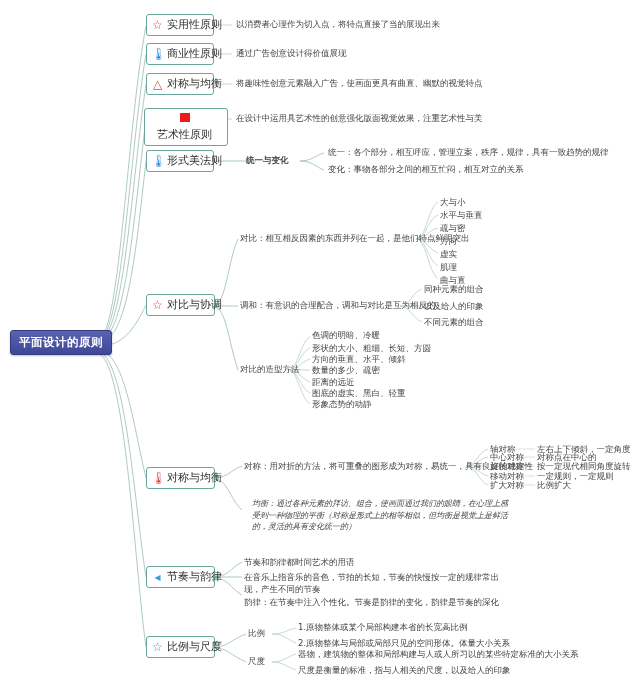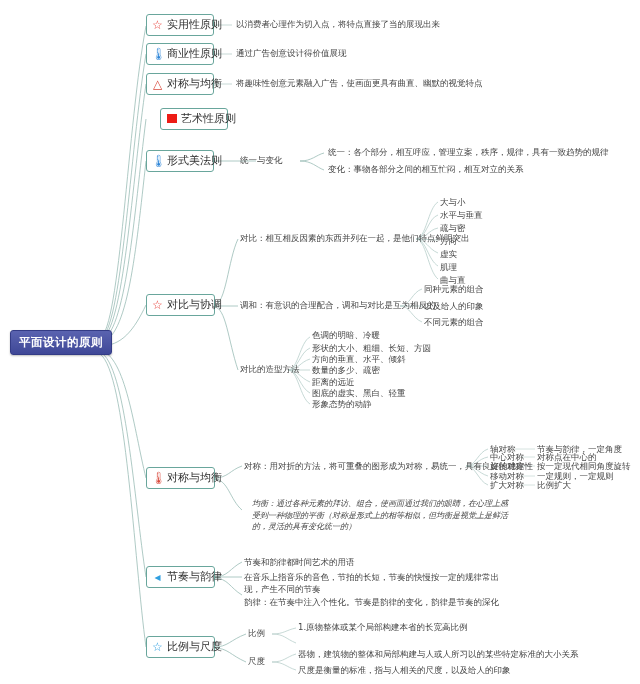--- a/index.html
+++ b/index.html
@@ -215,21 +215,21 @@
   <div class="branch-node" style="left:146px; top:43px; width:68px;">
     <span class="icon icon-flame">🌡</span>
     <span class="nlabel">商业性原则</span>
   </div>
 
   <div class="branch-node" style="left:146px; top:73px; width:68px;">
     <span class="icon icon-zig">△</span>
     <span class="nlabel">对称与均衡</span>
   </div>
 
-  <div class="branch-node" style="left:160px; top:108px; width:68px;">
+  <div class="branch-node" style="left:144px; top:108px; width:84px;flex-direction:column;">
     <span class="icon"><span class="flag-glyph"></span></span>
     <span class="nlabel">艺术性原则</span>
   </div>
 
   <div class="branch-node" style="left:146px; top:150px; width:68px;">
     <span class="icon icon-flame">🌡</span>
     <span class="nlabel">形式美法则</span>
   </div>
 
   <div class="branch-node" style="left:146px; top:294px; width:69px;">
@@ -248,22 +248,23 @@
   </div>
 
   <div class="branch-node" style="left:146px; top:636px; width:69px;">
     <span class="icon icon-star-blue">☆</span>
     <span class="nlabel">比例与尺度</span>
   </div>
 
   <div class="tnode" style="left:236px; top:19px;">以消费者心理作为切入点，将特点直接了当的展现出来</div>
   <div class="tnode" style="left:236px; top:48px;">通过广告创意设计得价值展现</div>
   <div class="tnode" style="left:236px; top:78px;">将趣味性创意元素融入广告，使画面更具有曲直、幽默的视觉特点</div>
-
-  <div class="tnode" style="left:240px; top:155px;">统一与变化</div>
+  <div class="tnode" style="left:236px; top:113px;">在设计中运用具艺术性的创意强化版面视觉效果，注重艺术性与美</div>
+
+  <div class="tnode" style="left:246px; top:155px;font-weight:bold;">统一与变化</div>
   <div class="tnode" style="left:328px; top:147px;">统一：各个部分，相互呼应，管理立案，秩序，规律，具有一致趋势的规律</div>
   <div class="tnode" style="left:328px; top:164px;">变化：事物各部分之间的相互忙闷，相互对立的关系</div>
 
   <div class="tnode" style="left:240px; top:233px;">对比：相互相反因素的东西并列在一起，是他们特点鲜明突出</div>
   <div class="tnode" style="left:440px; top:197px;">大与小</div>
   <div class="tnode" style="left:440px; top:210px;">水平与垂直</div>
   <div class="tnode" style="left:440px; top:223px;">疏与密</div>
   <div class="tnode" style="left:440px; top:236px;">方向</div>
   <div class="tnode" style="left:440px; top:249px;">虚实</div>
   <div class="tnode" style="left:440px; top:262px;">肌理</div>
@@ -284,32 +285,33 @@
   <div class="tnode" style="left:312px; top:399px;">形象态势的动静</div>
 
   <div class="tnode" style="left:244px; top:461px;">对称：用对折的方法，将可重叠的图形成为对称，易统一，具有良好的稳定性</div>
 
   <div class="tnode" style="left:490px; top:444px;">轴对称</div>
   <div class="tnode" style="left:490px; top:452px;">中心对称</div>
   <div class="tnode" style="left:490px; top:461px;">旋转对称</div>
   <div class="tnode" style="left:490px; top:471px;">移动对称</div>
   <div class="tnode" style="left:490px; top:480px;">扩大对称</div>
 
-  <div class="tnode" style="left:537px; top:444px;">节奏与韵律，一定角度</div>
+  <div class="tnode" style="left:537px; top:444px;">左右上下倾斜，一定角度</div>
   <div class="tnode" style="left:537px; top:452px;">对称点在中心的</div>
   <div class="tnode" style="left:537px; top:461px;">按一定现代相同角度旋转</div>
   <div class="tnode" style="left:537px; top:471px;">一定规则，一定规则</div>
   <div class="tnode" style="left:537px; top:480px;">比例扩大</div>
 
   <div class="tnode wrap s8" style="left:252px; top:498px; width:262px;font-style:italic;">均衡：通过各种元素的拜访、组合，使画面通过我们的眼睛，在心理上感受到一种物理的平衡（对称是形式上的相等相似，但均衡是视觉上是鲜活的，灵活的具有变化统一的）</div>
 
   <div class="tnode" style="left:244px; top:557px;">节奏和韵律都时间艺术的用语</div>
   <div class="tnode wrap" style="left:244px; top:572px; width:260px;">在音乐上指音乐的音色，节拍的长短，节奏的快慢按一定的规律常出现，产生不同的节奏</div>
   <div class="tnode" style="left:244px; top:597px;">韵律：在节奏中注入个性化。节奏是韵律的变化，韵律是节奏的深化</div>
 
   <div class="tnode" style="left:248px; top:628px;">比例</div>
   <div class="tnode" style="left:298px; top:622px;">1.原物整体或某个局部构建本省的长宽高比例</div>
+  <div class="tnode" style="left:298px; top:638px;">2.原物整体与局部或局部只见的空间形体。体量大小关系</div>
 
   <div class="tnode" style="left:248px; top:656px;">尺度</div>
   <div class="tnode" style="left:298px; top:665px;">尺度是衡量的标准，指与人相关的尺度，以及给人的印象</div>
   <div class="tnode" style="left:298px; top:649px;">器物，建筑物的整体和局部构建与人或人所习以的某些特定标准的大小关系</div>
 
 </div>
 
 </body></html>

